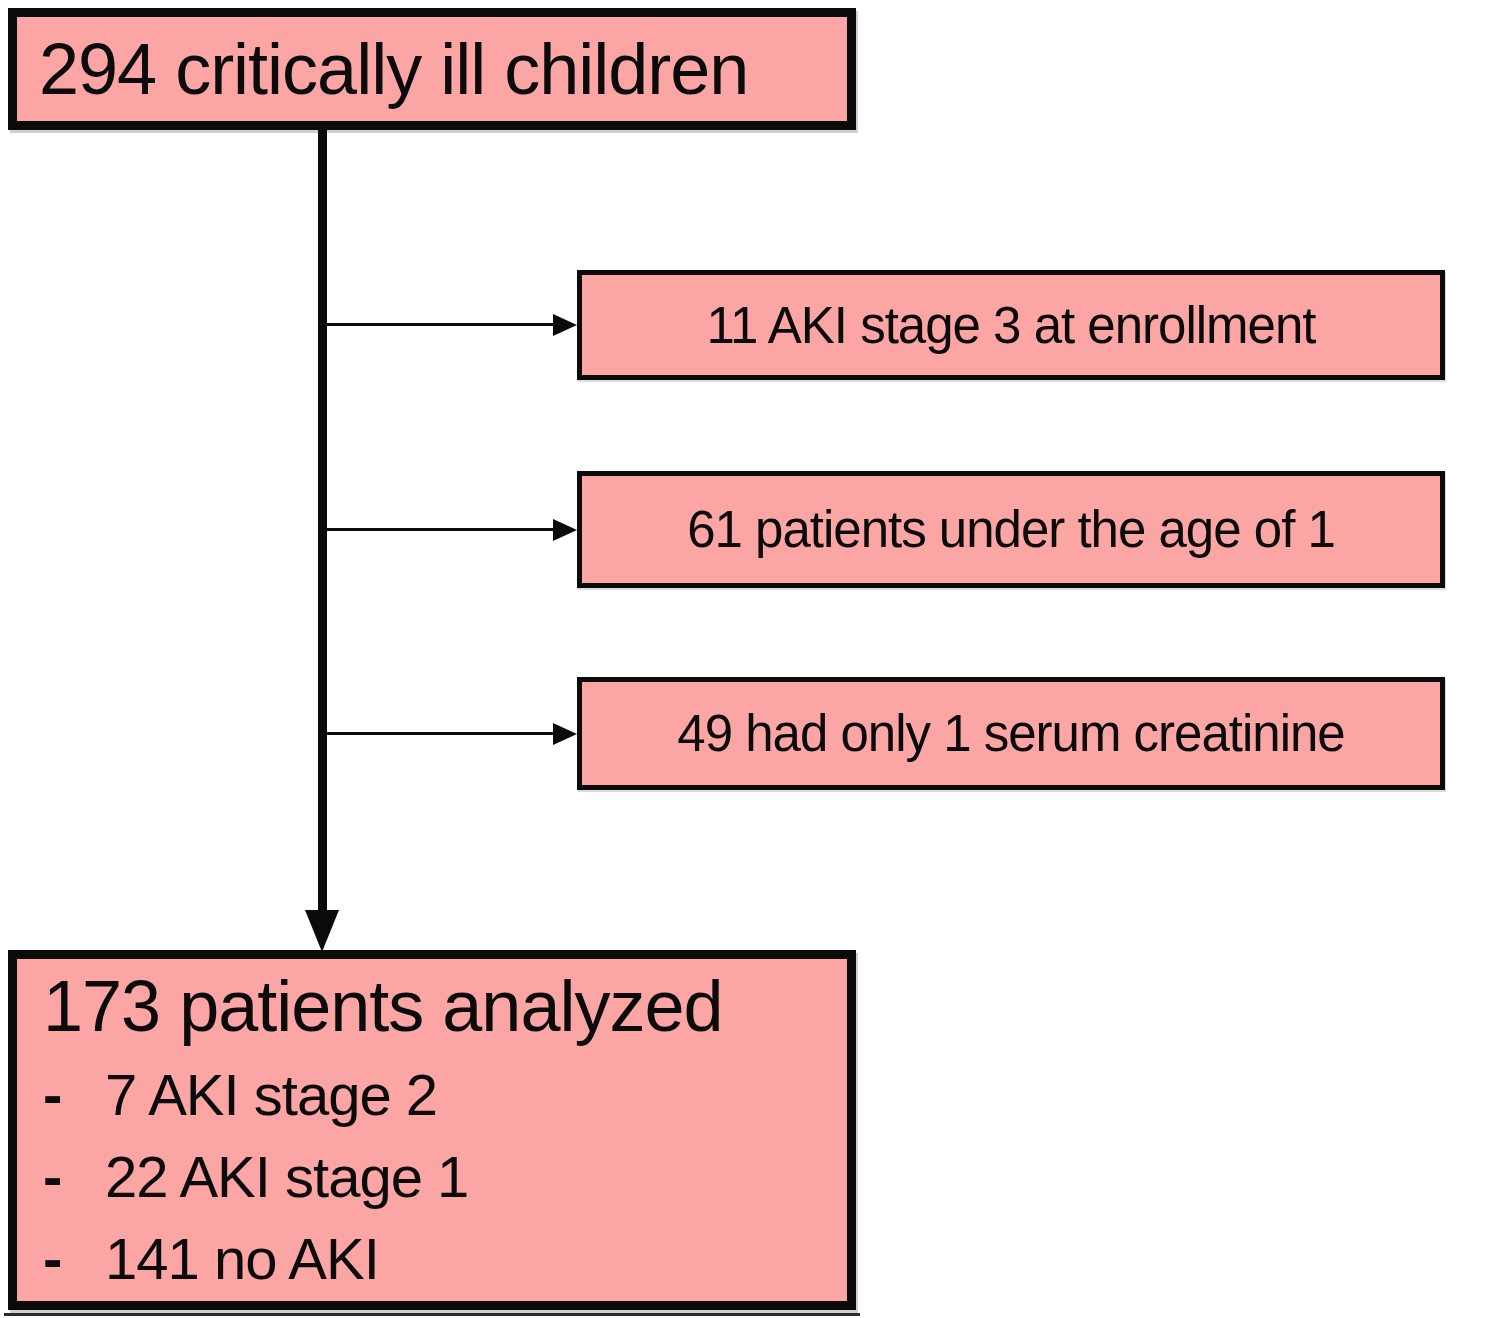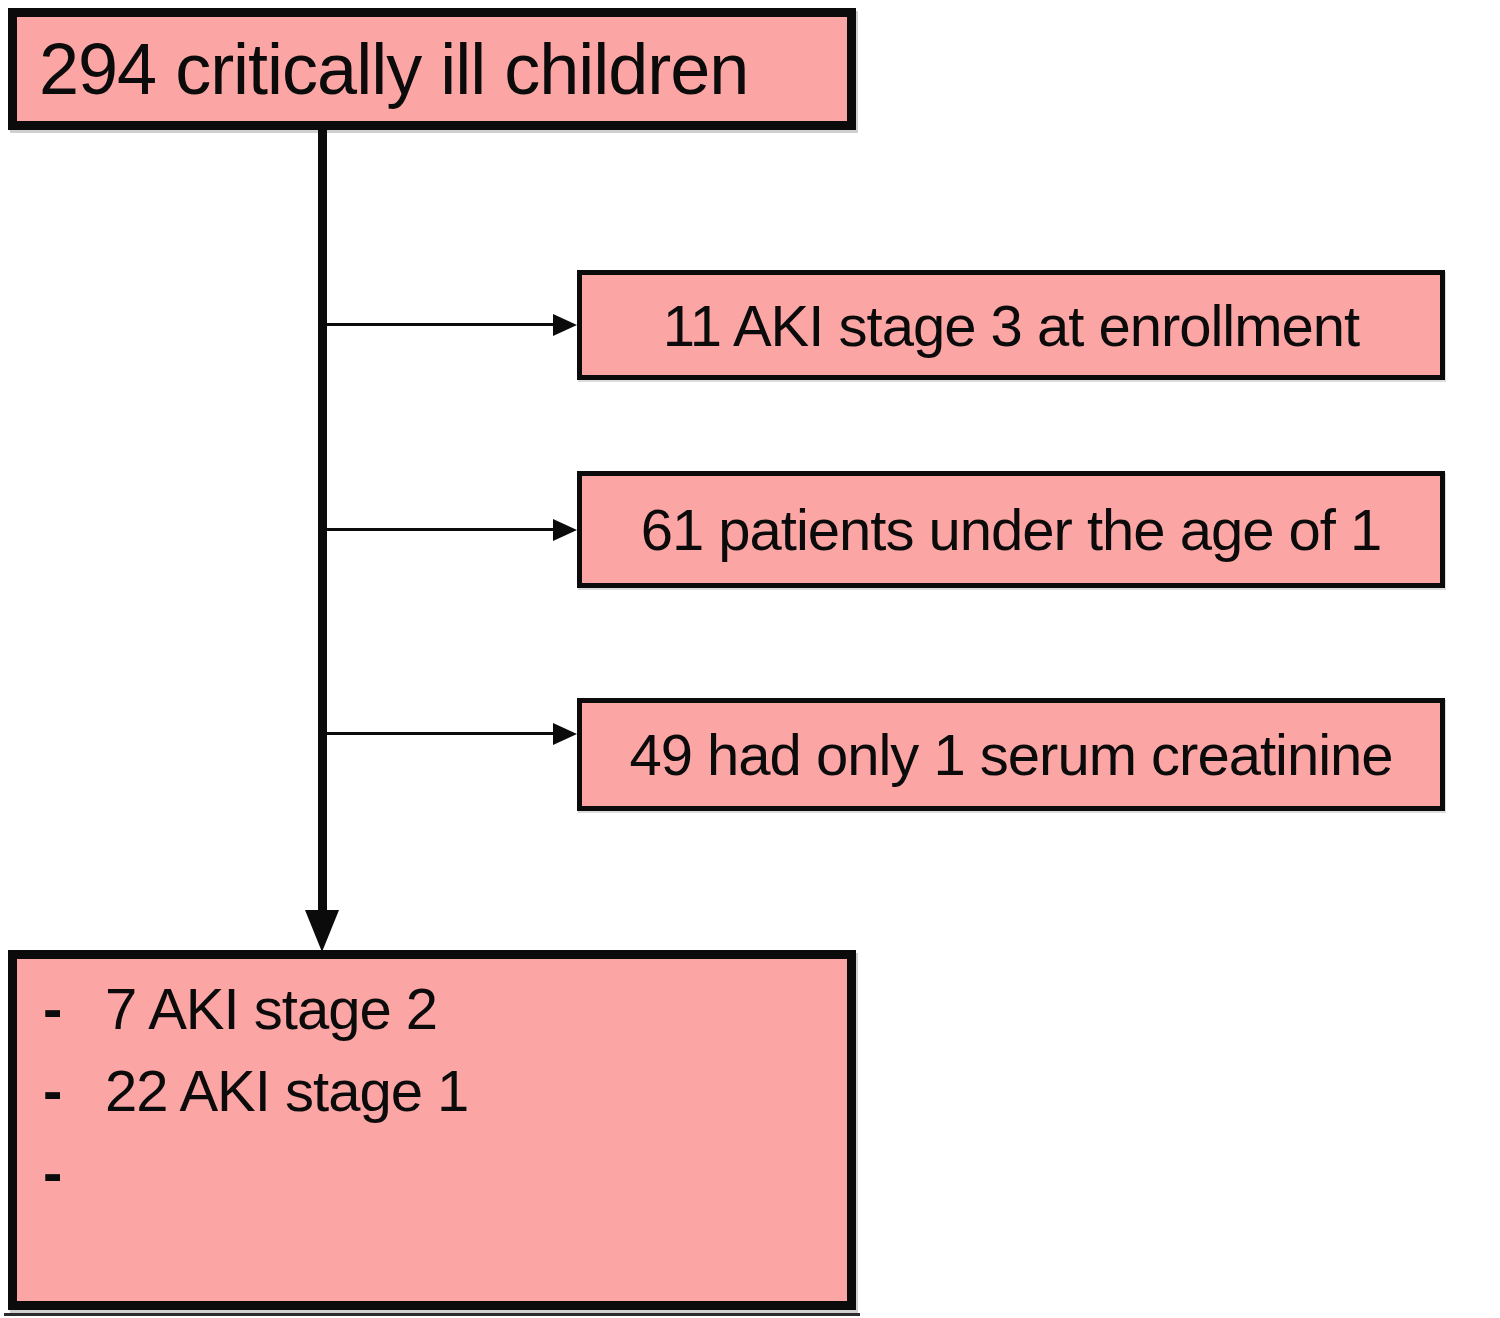--- a/index.html
+++ b/index.html
@@ -18,25 +18,25 @@
 
   .top-box {
     left: 8px; top: 8px; width: 848px; height: 122px;
     display: flex; align-items: center; padding-left: 22px;
     font-size: 72px; letter-spacing: -1px; white-space: nowrap;
   }
 
   .excl {
     left: 577px; width: 868px;
     display: flex; align-items: center; justify-content: center;
-    font-size: 58px; letter-spacing: -1px; white-space: nowrap;
+    font-size: 51px; letter-spacing: -1px; white-space: nowrap;
   }
   .excl-0 { top: 270px; height: 110px; }
   .excl-1 { top: 471px; height: 117px; }
-  .excl-2 { top: 698px; height: 113px; text-align: right; }
+  .excl-2 { top: 677px; height: 113px; text-align: right; }
 
   .vline {
     position: absolute; left: 318px; top: 128px; width: 9px; height: 782px;
     background: var(--line-color, #0b0b0b);
   }
   .vhead {
     position: absolute; left: 305px; top: 910px;
     width: 0; height: 0;
     border-left: 17px solid transparent;
     border-right: 17px solid transparent;
@@ -106,31 +106,33 @@
     <span>61 patients under the age of 1</span>
   </div>
 
   <div class="hline hline-2"></div>
   <div class="hhead hhead-2"></div>
   <div class="box thin excl excl-2">
     <span>49 had only 1 serum creatinine</span>
   </div>
 
   <div class="box thick bottom-box">
+    <div class="bottom-heading">173 patients analyzed</div>
 
     <div class="bullet-row">
       <span class="bullet-dash">-</span>
       <span>7 AKI stage 2</span>
     </div>
 
     <div class="bullet-row">
       <span class="bullet-dash">-</span>
       <span>22 AKI stage 1</span>
     </div>
 
     <div class="bullet-row">
       <span class="bullet-dash">-</span>
+      <span>141 no AKI</span>
     </div>
   </div>
 
   <div class="artifact-line"></div>
 
 </div>
 
 </body></html>

